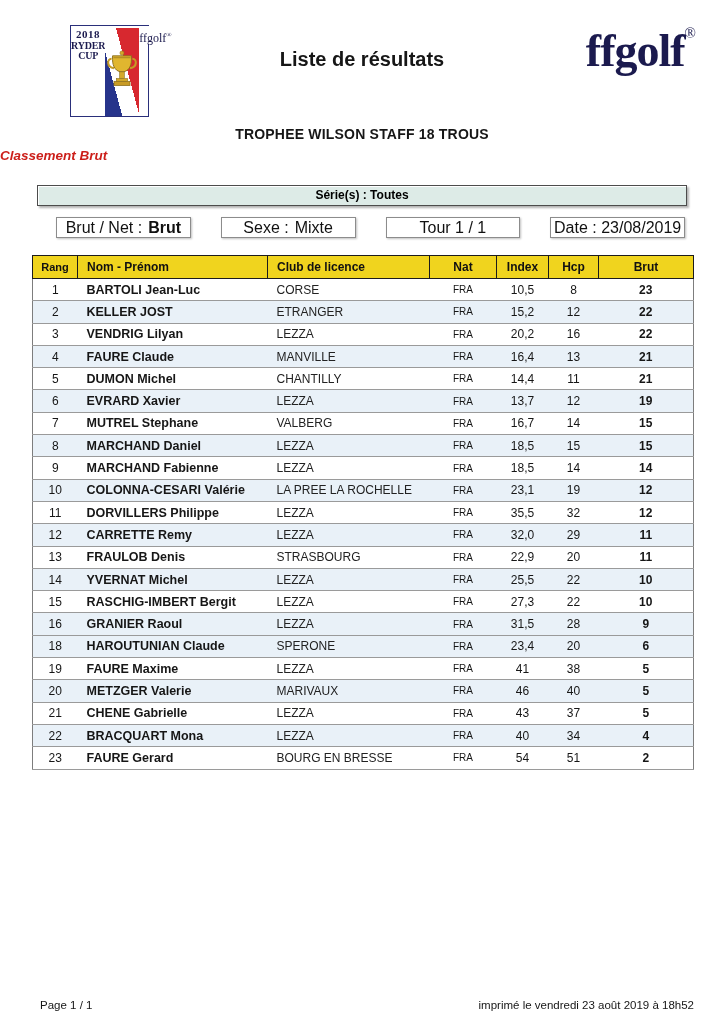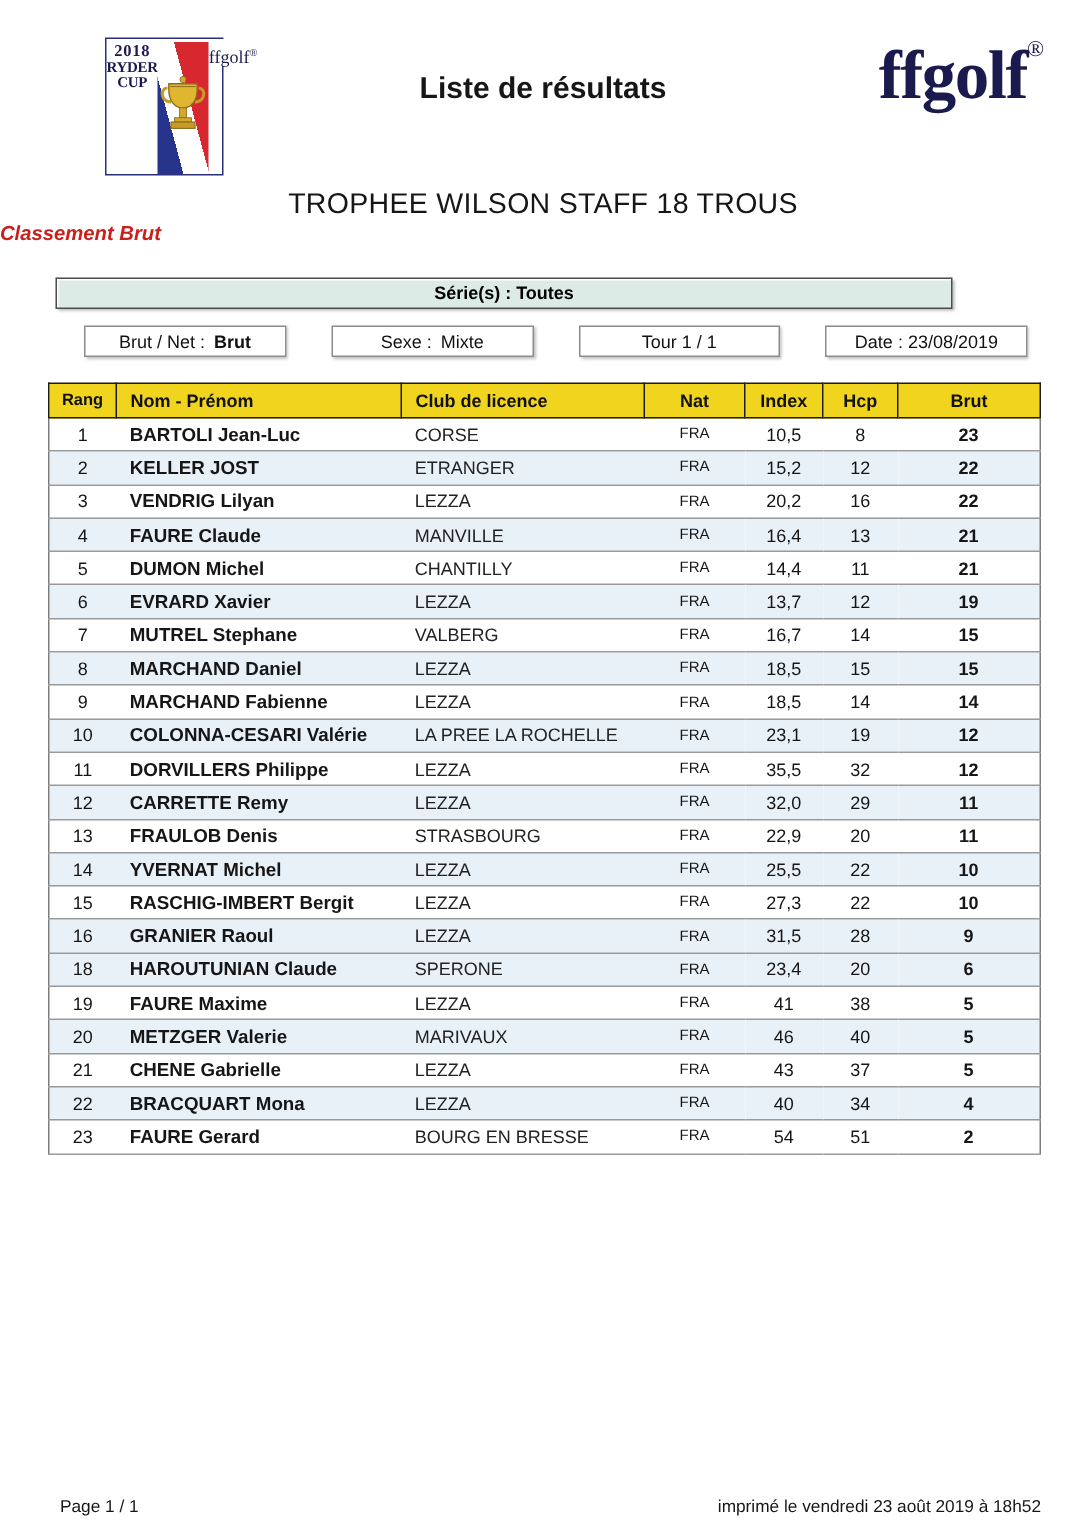--- a/index.html
+++ b/index.html
@@ -31,36 +31,36 @@
 
   .doc-title{position:absolute;left:0;top:48px;width:100%;text-align:center;
     font-size:20px;font-weight:bold;color:#161616;}
 
   .brand-mark{position:absolute;right:28px;top:26px;
     font-family:"Liberation Serif", serif;color:var(--navy);
     font-size:46px;font-weight:600;letter-spacing:-1px;line-height:1;}
   .brand-mark .reg{font-size:15px;vertical-align:28px;letter-spacing:0;font-weight:normal;}
 
   .tournament-title{position:absolute;left:0;top:126px;width:100%;text-align:center;
-    font-size:19px;font-weight:normal;color:#161616;letter-spacing:0.2px;}
+    font-size:14px;font-weight:bold;color:#161616;letter-spacing:0.2px;}
   .tournament-subtitle{position:absolute;left:0;top:148px;width:100%;text-align:left;
     font-size:13.5px;font-weight:bold;color:var(--accent-red);font-style:italic;}
 
   
-  .series-bar{position:absolute;left:37px;top:185px;width:598px;height:21px;
+  .series-bar{position:absolute;left:37px;top:185px;width:650px;height:21px;
     background:var(--series-bg);border:1px solid #4c4c4c;
     box-shadow:inset 1px 1px 0 #ffffff,1.5px 1.5px 2px rgba(0,0,0,0.30);
     text-align:center;font-size:12px;font-weight:bold;line-height:19px;color:#000;}
 
   
   .filters{position:absolute;left:40px;top:217px;width:645px;display:flex;gap:14px;}
   .filter-box{flex:1;height:21px;background:#fff;border:1px solid #8C8C8C;
     box-shadow:1px 1px 2px rgba(0,0,0,0.25);
     display:flex;align-items:center;justify-content:center;gap:6px;
-    font-size:12px;color:#111;white-space:nowrap;margin-left:16px;}
+    font-size:16px;color:#111;white-space:nowrap;margin-left:16px;}
   .filter-box .bold-val{font-weight:bold;}
 
   
   .table-wrap{position:absolute;left:32px;top:255px;width:661px;}
   table{border-collapse:collapse;width:661px;table-layout:fixed;}
   col.c-rank{width:45px;}  col.c-name{width:190px;} col.c-club{width:162px;}
   col.c-nat{width:67px;}   col.c-index{width:52px;} col.c-hcp{width:50px;}
   col.c-brut{width:95px;}
   thead th{background:var(--header-yellow);border:1px solid #1c1c1c;
     height:23px;font-size:12px;font-weight:bold;color:#111;padding:0 4px;}

